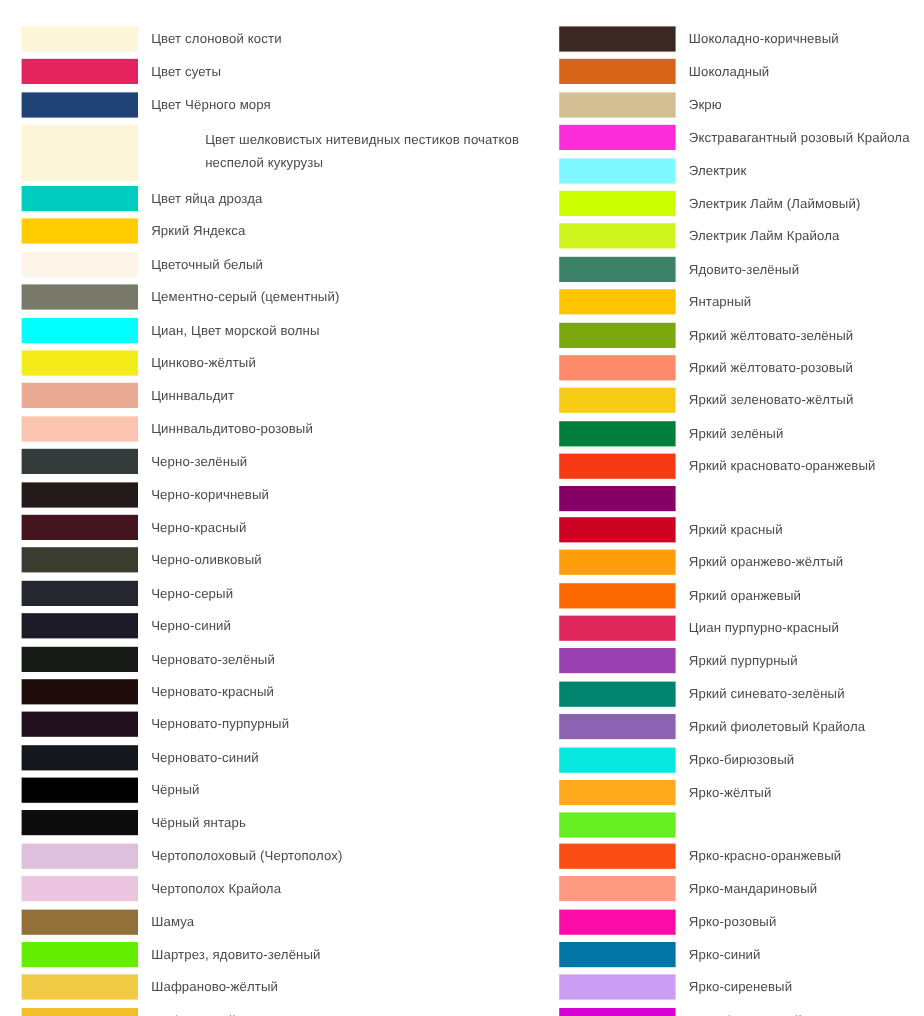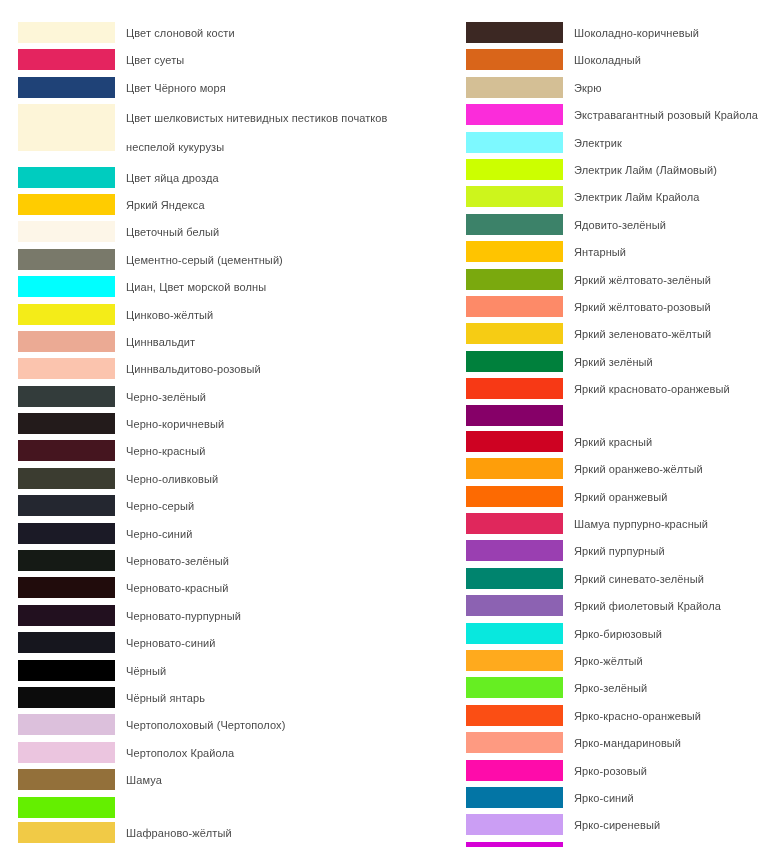--- a/index.html
+++ b/index.html
@@ -46,22 +46,23 @@
     flex: 1 1 auto;
     font-size: 11px;
     line-height: 23px;
     letter-spacing: 0.1px;
     color: #4a4a4a;
     padding-left: 11px;
     white-space: pre-line;
     align-self: center;
   }
   .color-row.tall .color-name {
-    line-height: 29px;
+    line-height: 19px;
     align-self: center;
+    margin-left: 45px;
   }
 </style>
 </head>
 <body>
 
 <div id="color-table">
   <div class="column" id="column-left">
       <div class="color-row">
         <div class="swatch" style="background-color: rgb(253, 246, 216);"></div>
         <div class="color-name">Цвет слоновой кости</div>
@@ -166,20 +167,21 @@
       <div class="color-row">
         <div class="swatch" style="background-color: rgb(235, 197, 223);"></div>
         <div class="color-name">Чертополох Крайола</div>
       </div>
       <div class="color-row">
         <div class="swatch" style="background-color: rgb(147, 112, 58);"></div>
         <div class="color-name">Шамуа</div>
       </div>
       <div class="color-row">
         <div class="swatch" style="background-color: rgb(100, 239, 0);"></div>
+        <div class="color-name">Шартрез, ядовито-зелёный</div>
       </div>
       <div class="color-row">
         <div class="swatch" style="background-color: rgb(241, 202, 70);"></div>
         <div class="color-name">Шафраново-жёлтый</div>
       </div>
       <div class="color-row">
         <div class="swatch" style="background-color: rgb(240, 191, 42);"></div>
         <div class="color-name">Шафрановый</div>
       </div>
     </div>
@@ -250,21 +252,21 @@
       <div class="color-row">
         <div class="swatch" style="background-color: rgb(254, 158, 10);"></div>
         <div class="color-name">Яркий оранжево-жёлтый</div>
       </div>
       <div class="color-row">
         <div class="swatch" style="background-color: rgb(253, 106, 2);"></div>
         <div class="color-name">Яркий оранжевый</div>
       </div>
       <div class="color-row">
         <div class="swatch" style="background-color: rgb(224, 39, 92);"></div>
-        <div class="color-name">Шамуа пурпурно-красный</div>
+        <div class="color-name">Циан пурпурно-красный</div>
       </div>
       <div class="color-row">
         <div class="swatch" style="background-color: rgb(154, 63, 177);"></div>
         <div class="color-name">Яркий пурпурный</div>
       </div>
       <div class="color-row">
         <div class="swatch" style="background-color: rgb(0, 132, 110);"></div>
         <div class="color-name">Яркий синевато-зелёный</div>
       </div>
       <div class="color-row">
@@ -274,21 +276,20 @@
       <div class="color-row">
         <div class="swatch" style="background-color: rgb(8, 232, 222);"></div>
         <div class="color-name">Ярко-бирюзовый</div>
       </div>
       <div class="color-row">
         <div class="swatch" style="background-color: rgb(255, 170, 29);"></div>
         <div class="color-name">Ярко-жёлтый</div>
       </div>
       <div class="color-row">
         <div class="swatch" style="background-color: rgb(102, 238, 34);"></div>
-        <div class="color-name">Ярко-зелёный</div>
       </div>
       <div class="color-row">
         <div class="swatch" style="background-color: rgb(251, 78, 20);"></div>
         <div class="color-name">Ярко-красно-оранжевый</div>
       </div>
       <div class="color-row">
         <div class="swatch" style="background-color: rgb(254, 154, 129);"></div>
         <div class="color-name">Ярко-мандариновый</div>
       </div>
       <div class="color-row">

